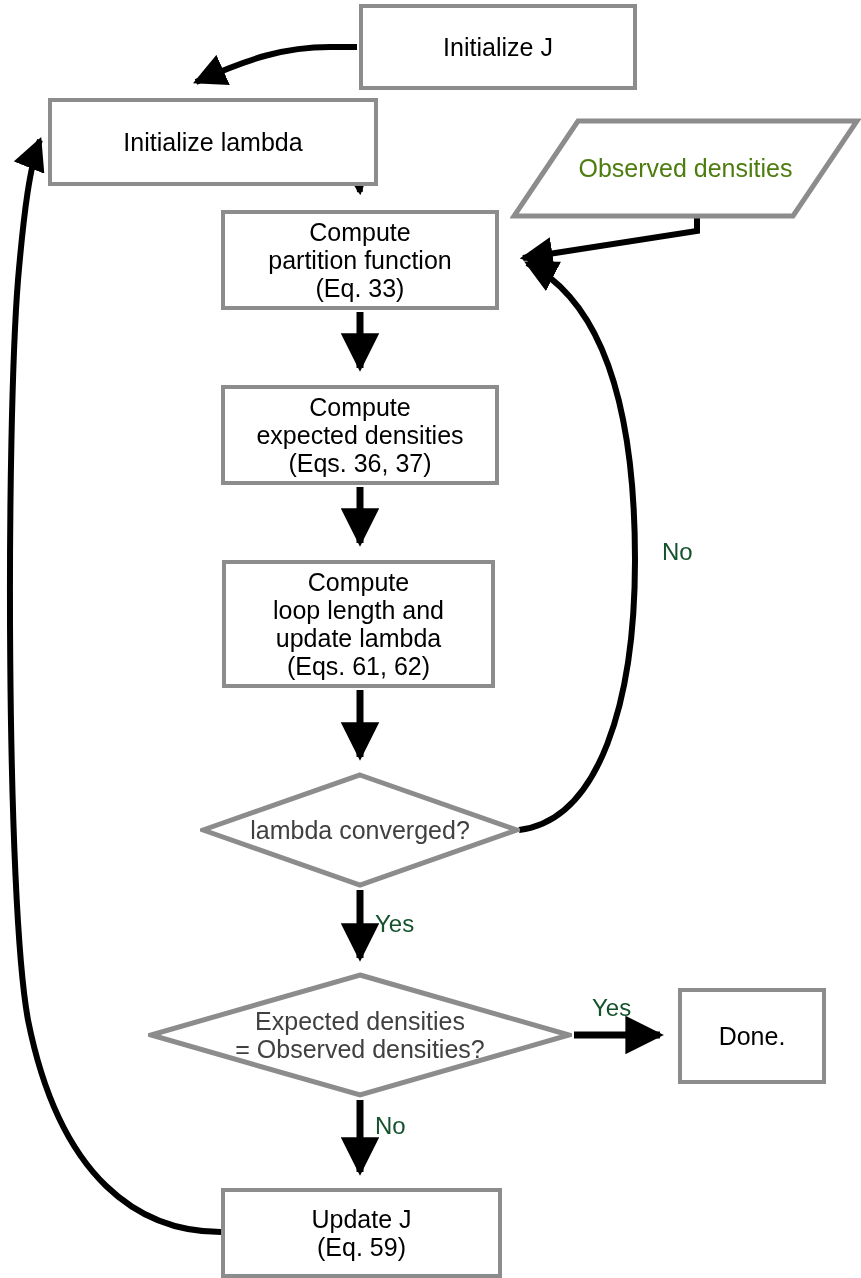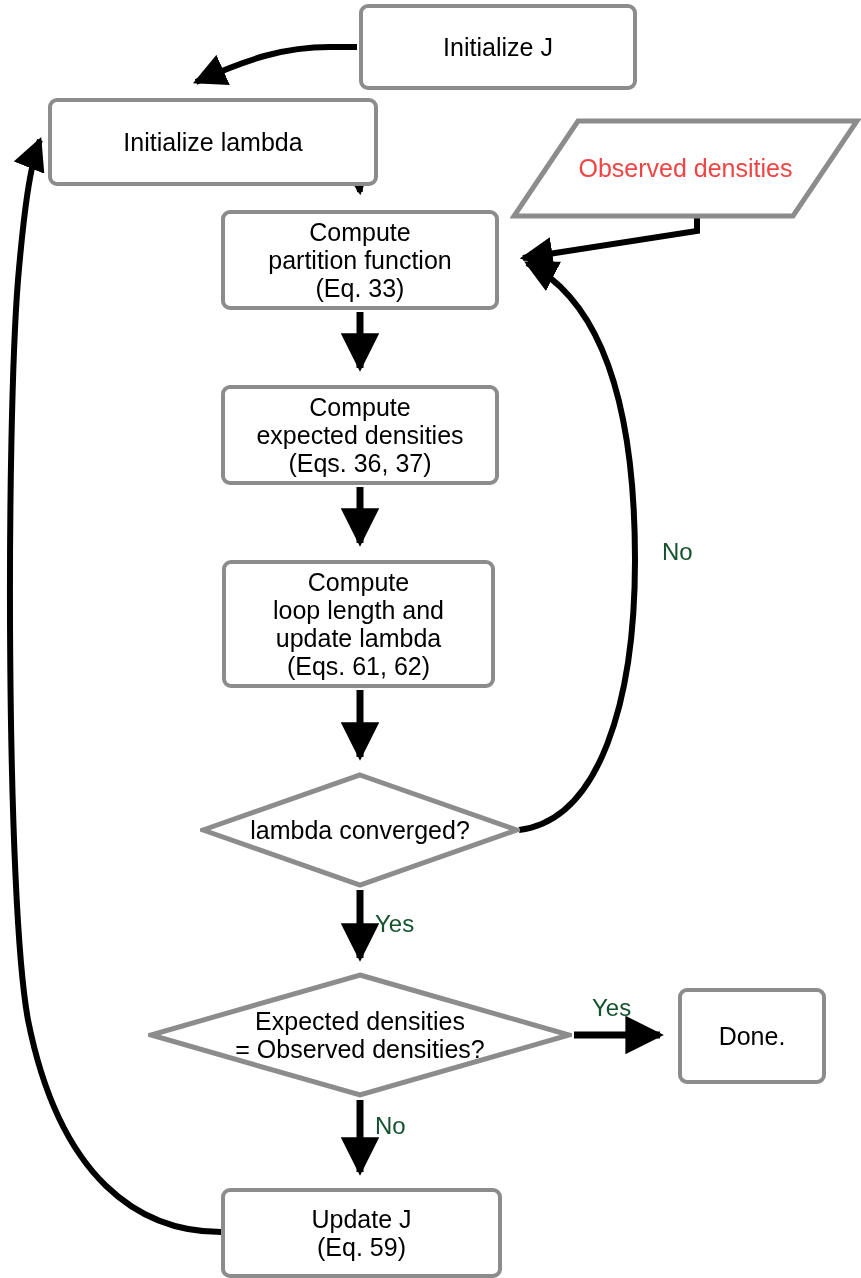--- a/index.html
+++ b/index.html
@@ -26,21 +26,20 @@
   .node {
     position: absolute;
     box-sizing: border-box;
     display: flex;
     align-items: center;
     justify-content: center;
     text-align: center;
     color: #000000;
     line-height: 1.13;
     white-space: pre-line;
-    border-radius: 9px;
   }
   .rect {
     border: 4px solid #8c8c8c;
     background: #ffffff;
     font-size: 25px;
   }
   .diamond-wrap {
     position: absolute;
   }
   .diamond-wrap svg {
@@ -52,21 +51,21 @@
     position: absolute;
     left: 0;
     top: 0;
     width: 100%;
     height: 100%;
     display: flex;
     align-items: center;
     justify-content: center;
     text-align: center;
     font-size: 25px;
-    color: #000000;
+    color: #404040;
     white-space: pre-line;
     line-height: 1.13;
     font-family: "Liberation Sans", sans-serif;
   }
   .para-wrap {
     position: absolute;
   }
   .para-wrap svg {
     position: absolute;
     left: 0;
@@ -76,21 +75,21 @@
     position: absolute;
     left: 0;
     top: 0;
     width: 100%;
     height: 100%;
     display: flex;
     align-items: center;
     justify-content: center;
     text-align: center;
     font-size: 25px;
-    color: #ef4444;
+    color: #4d7c0f;
     font-family: "Liberation Sans", sans-serif;
   }
   .edge-label {
     position: absolute;
     font-size: 24px;
     color: #14532d;
     font-family: "Liberation Sans", sans-serif;
     white-space: nowrap;
   }
 </style>

